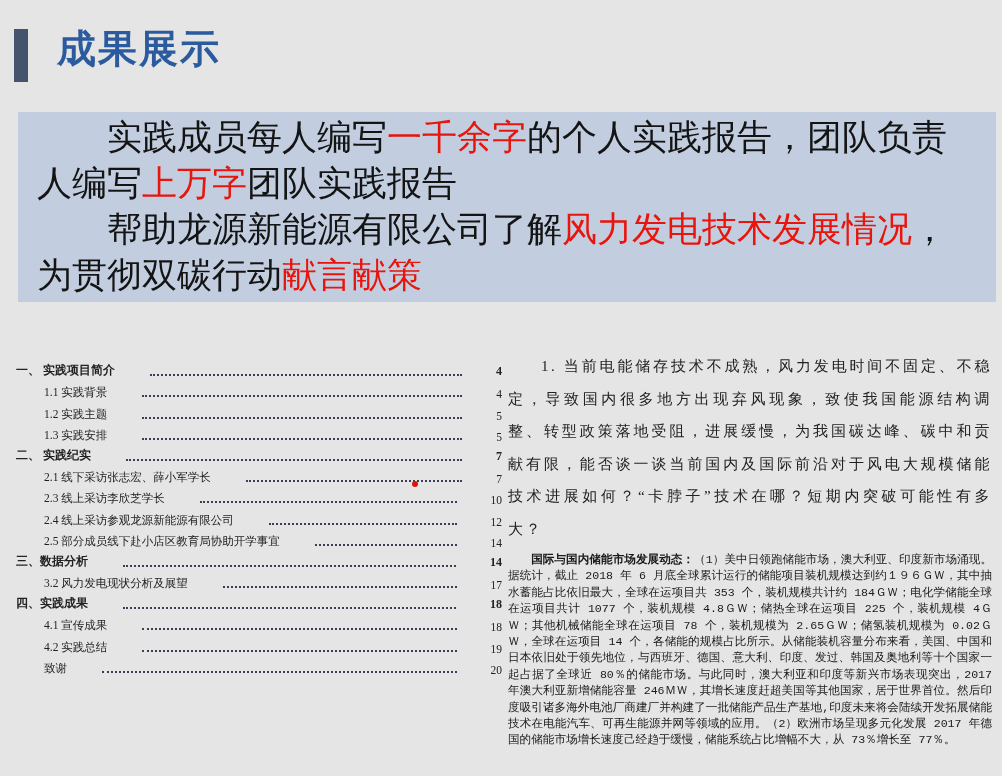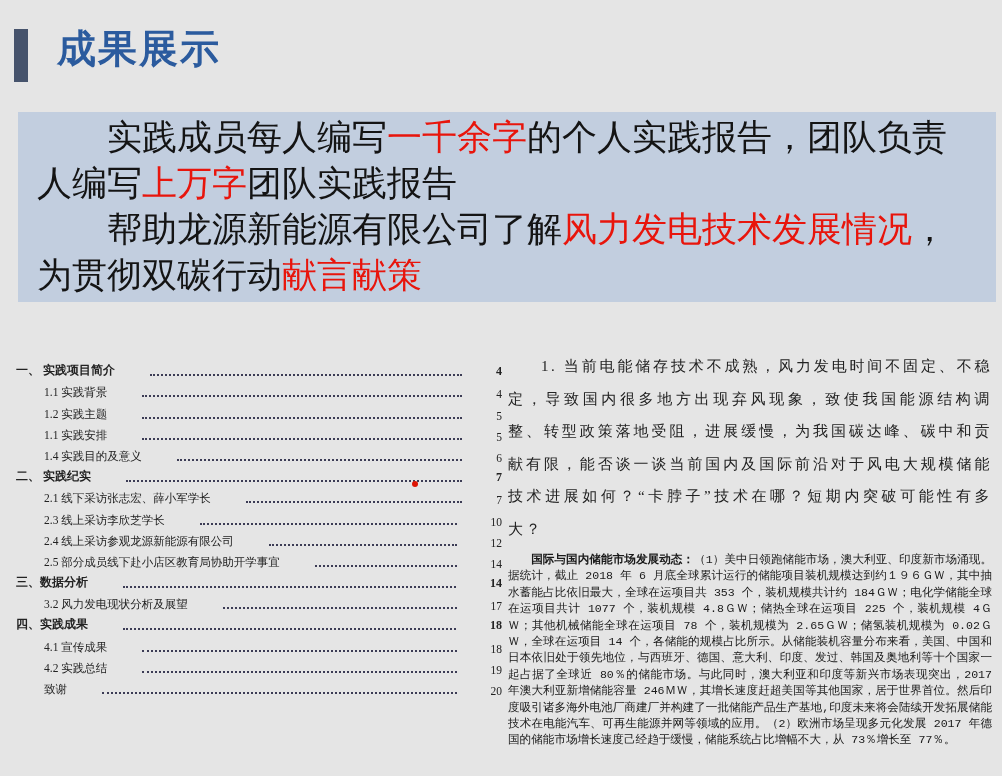--- a/index.html
+++ b/index.html
@@ -74,30 +74,25 @@
         <span class="toc-page">4</span>
       </div>
 
       <div class="toc-row indent">
         <span class="toc-label">1.2 实践主题</span>
         <span class="toc-leader"></span>
         <span class="toc-page">5</span>
       </div>
 
       <div class="toc-row indent">
-        <span class="toc-label">1.1 实践安排</span>
+        <span class="toc-label">1.3 实践安排</span>
         <span class="toc-leader"></span>
         <span class="toc-page">5</span>
       </div>
 
-      <div class="toc-row indent">
-        <span class="toc-label">1.4 实践目的及意义</span>
-        <span class="toc-leader"></span>
-        <span class="toc-page">6</span>
-      </div>
 
       <div class="toc-row bold">
         <span class="toc-label">二、 实践纪实</span>
         <span class="toc-leader"></span>
         <span class="toc-page">7</span>
       </div>
 
       <div class="toc-row indent">
         <span class="toc-label">2.1 线下采访张志宏、薛小军学长</span>
         <span class="toc-leader"></span>

